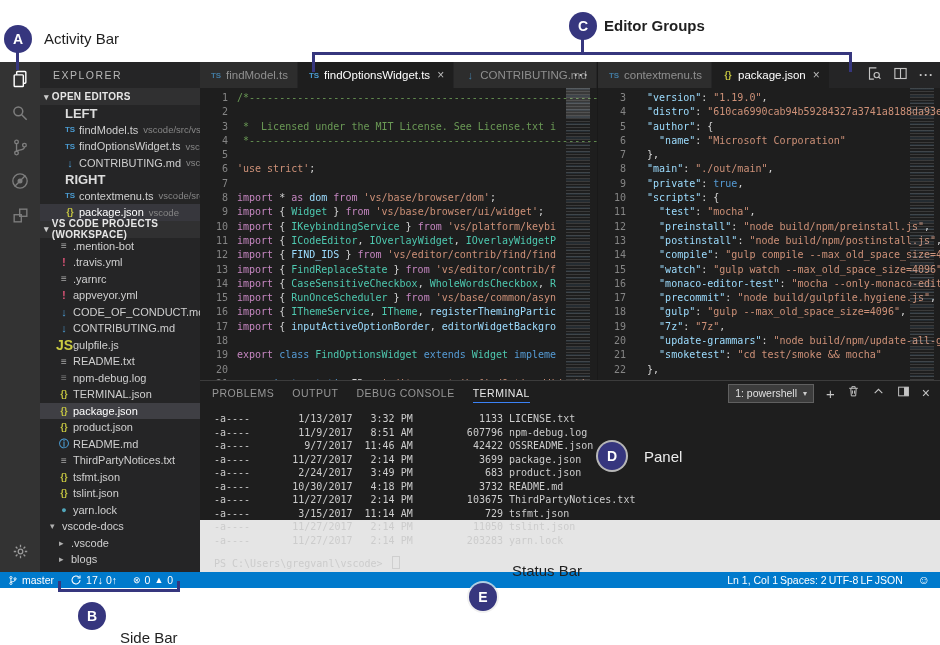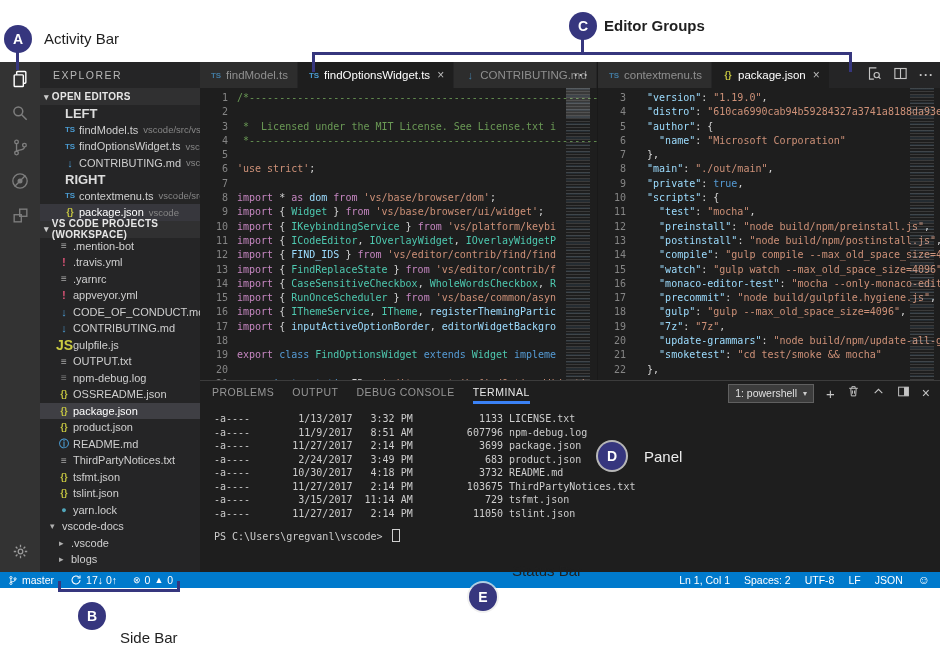--- a/index.html
+++ b/index.html
@@ -62,24 +62,24 @@
   .ct{white-space:pre;}
   .cm{color:#6a9955}.st{color:#ce9178}.kw{color:#c586c0}.kb{color:#569cd6}
   .id{color:#9cdcfe}.ty{color:#4ec9b0}.pn{color:#d4d4d4}
   .minimap{position:absolute;top:0;width:24px;height:100%;
      background-image:repeating-linear-gradient(to bottom,rgba(200,200,200,.17) 0 1px,transparent 1px 3px),
                       repeating-linear-gradient(to bottom,rgba(90,160,215,.10) 0 2px,transparent 2px 7px);}
   .egroup.left .minimap{right:7px;}
   .egroup.right .minimap{right:6px;}
   .mm-slider{position:absolute;left:0;top:0;width:100%;height:30px;background:rgba(255,255,255,.12);}
   
-  .panel{position:absolute;left:0;top:318px;width:740px;height:192px;background:#1e1e1e;border-top:1px solid #3c3c3c;box-sizing:border-box;}
+  .panel{position:absolute;left:0;top:318px;width:740px;height:140px;background:#1e1e1e;border-top:1px solid #3c3c3c;box-sizing:border-box;}
   .panel-tabs{height:24px;display:flex;align-items:center;padding-left:12px;gap:18px;position:relative;}
   .ptab{font-size:10.5px;letter-spacing:.5px;color:#969696;cursor:default;padding:3px 0;}
-  .ptab.active{color:#e7e7e7;border-bottom:3px solid #3b82f6;}
+  .ptab.active{color:#e7e7e7;border-bottom:1px solid #3b82f6;}
   .panel-actions{position:absolute;right:10px;top:0;height:24px;display:flex;align-items:center;gap:12px;color:#c5c5c5;}
   .term-select{display:flex;align-items:center;gap:6px;background:#3c3c3c;border:1px solid #606060;font-size:10.5px;color:#e0e0e0;padding:1px 6px;height:15px;}
   .term-select .caret{font-size:8px;color:#cccccc;}
   .pa-plus{font-size:15px;line-height:1;color:#c5c5c5;}
   .pa-x{font-size:14px;line-height:1;color:#c5c5c5;}
   .terminal{padding:7px 0 0 14px;font-family:"DejaVu Sans Mono",monospace;font-size:10px;line-height:13.5px;color:#cccccc;}
   .tline{white-space:pre;height:13.5px;}
   .prompt-line{margin-top:9px;white-space:pre;}
   .cursor{display:inline-block;width:6px;height:11px;border:1px solid #cfcfcf;vertical-align:-2px;margin-left:3px;}
   
@@ -210,29 +210,29 @@
           <div class="tree-row file">
             <span class="fic ic-md">↓</span>
             <span class="row-name">CONTRIBUTING.md</span>
           </div>
           <div class="tree-row file">
             <span class="fic ic-js">JS</span>
             <span class="row-name">gulpfile.js</span>
           </div>
           <div class="tree-row file">
             <span class="fic ic-list">≡</span>
-            <span class="row-name">OUTPUT.txt</span>
+            <span class="row-name">README.txt</span>
           </div>
           <div class="tree-row file">
             <span class="fic ic-log">≡</span>
             <span class="row-name">npm-debug.log</span>
           </div>
           <div class="tree-row file">
             <span class="fic ic-json">{}</span>
-            <span class="row-name">OSSREADME.json</span>
+            <span class="row-name">TERMINAL.json</span>
           </div>
           <div class="tree-row sel file">
             <span class="fic ic-json">{}</span>
             <span class="row-name">package.json</span>
           </div>
           <div class="tree-row file">
             <span class="fic ic-json">{}</span>
             <span class="row-name">product.json</span>
           </div>
           <div class="tree-row file">
@@ -410,26 +410,28 @@
                   <rect x="13" y="4" width="8" height="16" fill="currentColor" stroke="none"></rect>
               </svg>
             </span>
             <span class="pa-x">×</span>
           </div>
         </div>
         <div class="terminal">
           <div class="tlines">
               <div class="tline">-a----        1/13/2017   3:32 PM           1133 LICENSE.txt</div>
               <div class="tline">-a----        11/9/2017   8:51 AM         607796 npm-debug.log</div>
+              <div class="tline">-a----         9/7/2017  11:46 AM          42422 OSSREADME.json</div>
               <div class="tline">-a----       11/27/2017   2:14 PM           3699 package.json</div>
               <div class="tline">-a----        2/24/2017   3:49 PM            683 product.json</div>
               <div class="tline">-a----       10/30/2017   4:18 PM           3732 README.md</div>
               <div class="tline">-a----       11/27/2017   2:14 PM         103675 ThirdPartyNotices.txt</div>
               <div class="tline">-a----        3/15/2017  11:14 AM            729 tsfmt.json</div>
               <div class="tline">-a----       11/27/2017   2:14 PM          11050 tslint.json</div>
+              <div class="tline">-a----       11/27/2017   2:14 PM         203283 yarn.lock</div>
             </div>
           <div class="prompt-line"><span>PS C:\Users\gregvanl\vscode&gt; </span><span class="cursor"></span></div>
         </div>
       </div>
     </div>
 
     <div class="statusbar">
       <div class="sb-left">
         <span class="sb-item">
           <svg width="10" height="13" viewBox="0 0 24 24" fill="none" stroke="currentColor" stroke-width="2.2">
@@ -448,21 +450,21 @@
           <span>17↓ 0↑</span>
         </span>
         <span class="sb-item">
           <span class="glyph">⊗</span>
           <span>0</span>
           <span class="glyph">▲</span>
           <span>0</span>
         </span>
       </div>
       <div class="sb-right">
-        <span class="sb-items-right" style="display:flex;gap:14px;">
+        <span class="sb-items-right" style="display:flex;gap:2px;">
             <span class="sb-item">Ln 1, Col 1</span>
             <span class="sb-item">Spaces: 2</span>
             <span class="sb-item">UTF-8</span>
             <span class="sb-item">LF</span>
             <span class="sb-item">JSON</span>
           </span>
         <span style="font-size:12px;">☺</span>
       </div>
     </div>
   </div>

